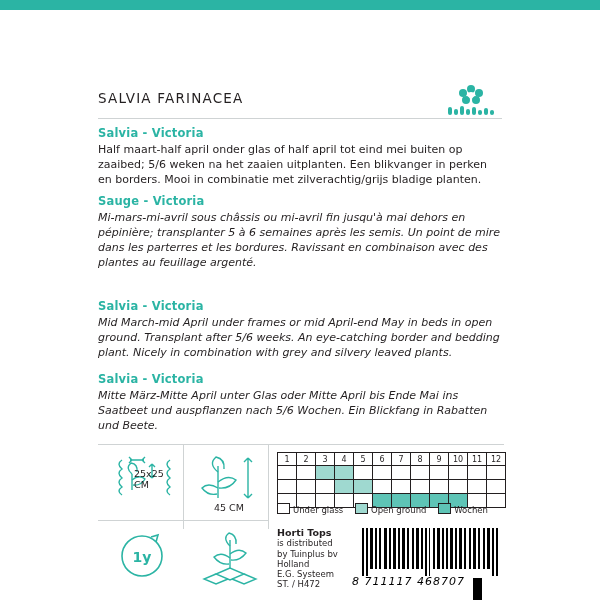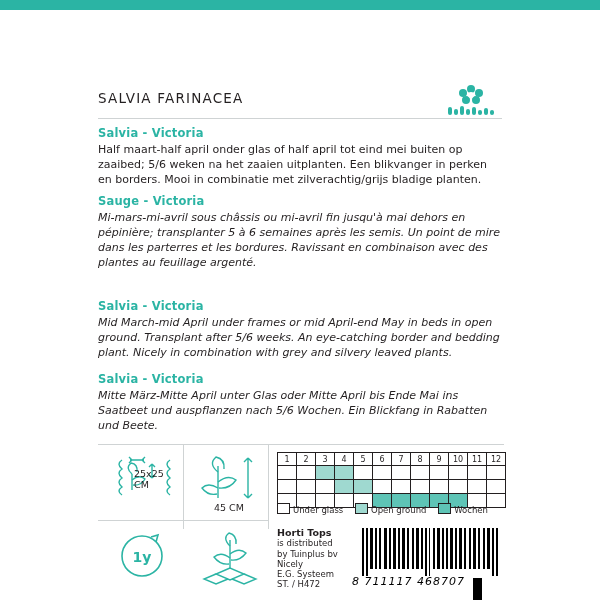--- a/index.html
+++ b/index.html
@@ -284,21 +284,21 @@
 <div class="legend">
   <span class="item"><span class="sw a"></span><span>Under glass</span></span>
   <span class="item"><span class="sw b"></span><span>Open ground</span></span>
   <span class="item"><span class="sw c"></span><span>Wochen</span></span>
 </div>
 
 <div class="footer-txt">
   <div class="bold">Horti Tops</div>
   <div>is distributed</div>
   <div>by Tuinplus bv</div>
-  <div>Nicely</div>
+  <div>Holland</div>
   <div>E.G. Systeem</div>
   <div>ST. / H472</div>
 </div>
 
 <div class="barcode">
   <div class="bars">
     <div class="bar long" style="left:0px;width:1.5px;"></div>
     <div class="bar long" style="left:4px;width:1.5px;"></div>
     <div class="bar short" style="left:8px;width:3px;"></div>
     <div class="bar short" style="left:13px;width:1.5px;"></div>

